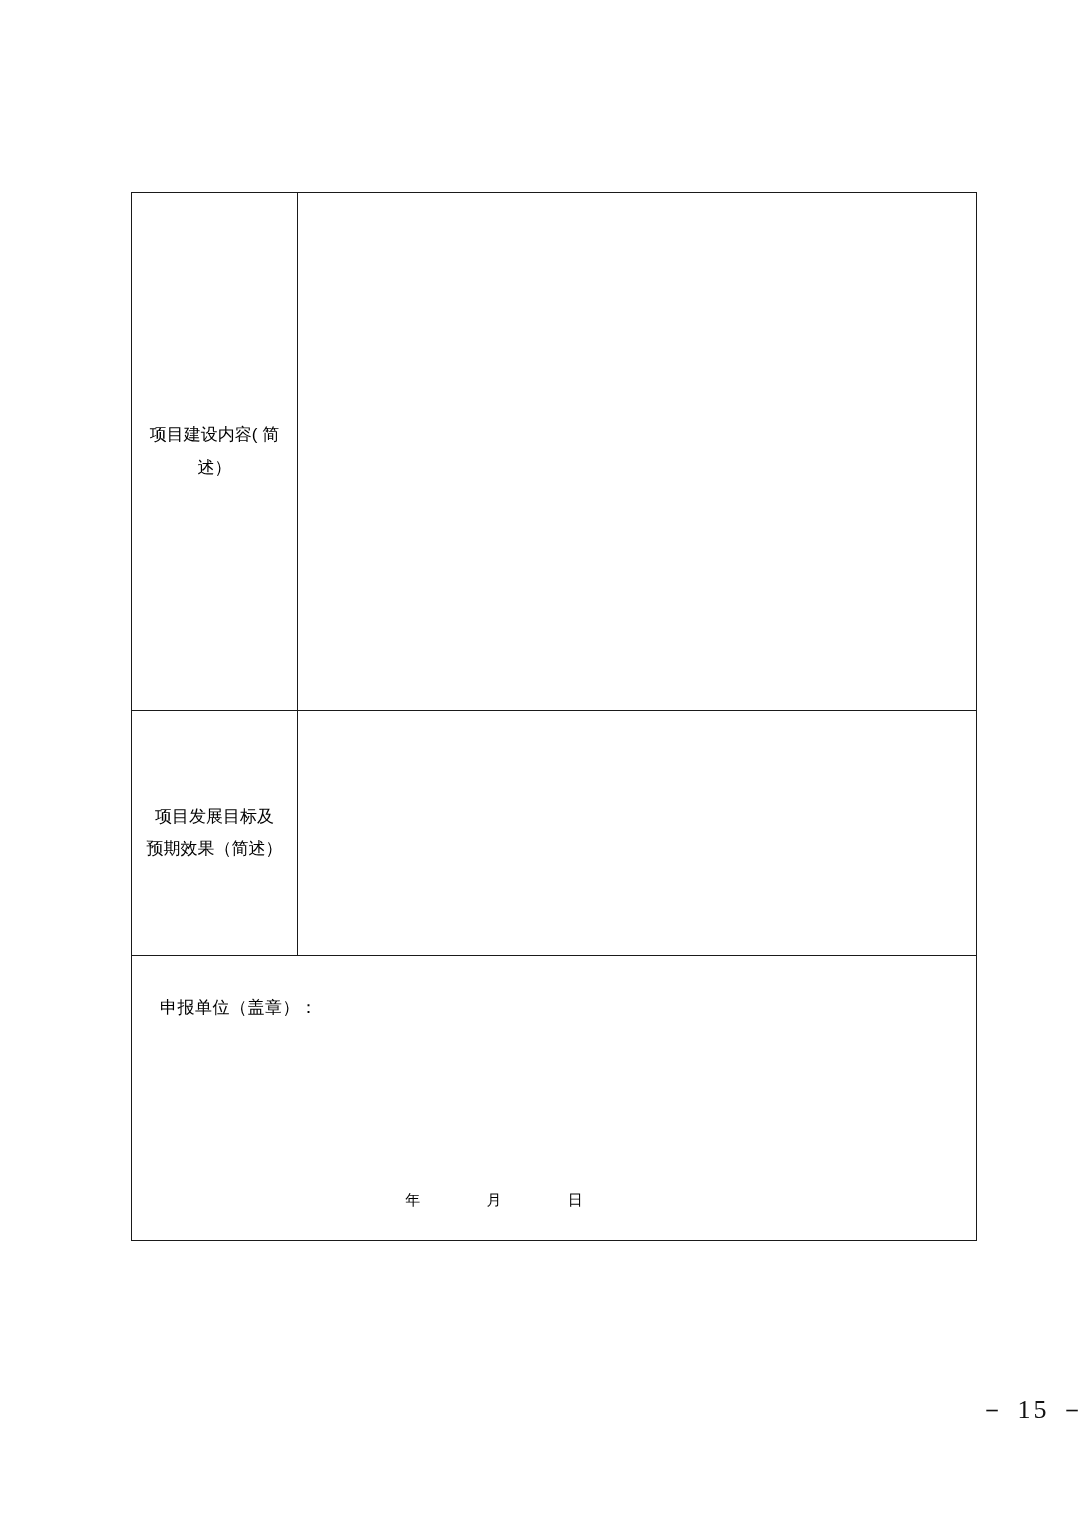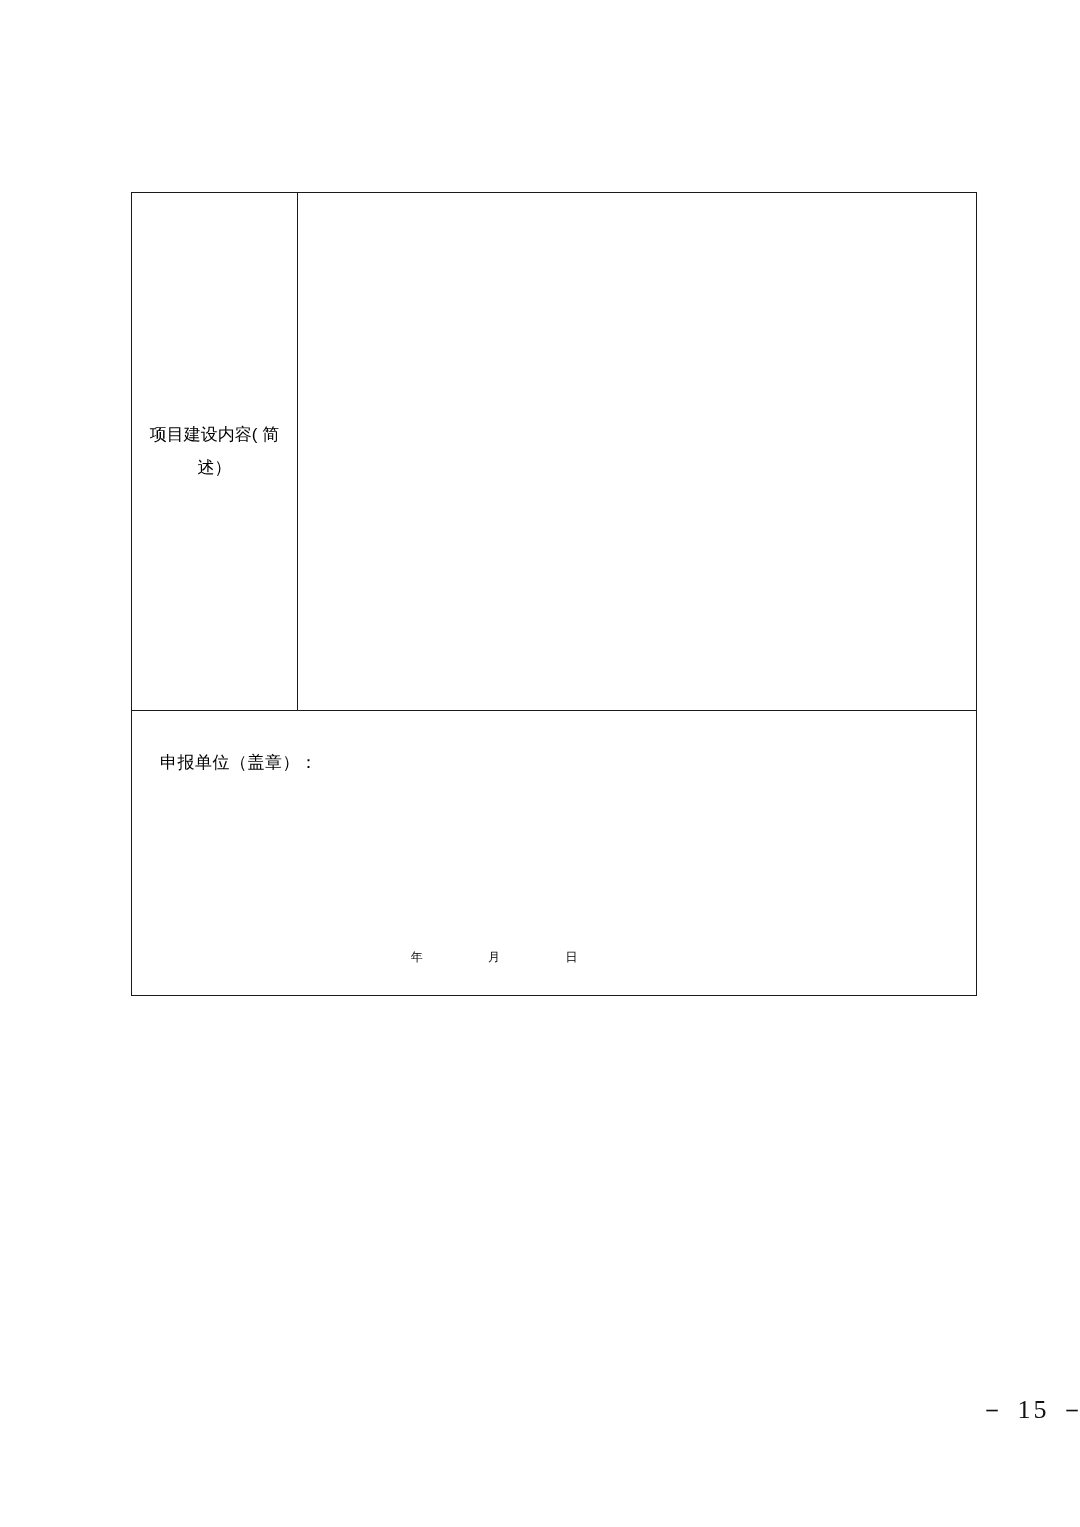--- a/index.html
+++ b/index.html
@@ -80,21 +80,21 @@
     top: 36px;
     font-size: 17px;
     letter-spacing: 0.5px;
   }
   .date-line {
     position: absolute;
     left: 0;
     right: 0;
     bottom: 26px;
     text-align: center;
-    font-size: 12px;
+    font-size: 15px;
     padding-right: 120px;
   }
   .date-line span { display: inline-block; }
   .date-y { margin-right: 62px; }
   .date-m { margin-right: 62px; }
 
   .page-number {
     position: absolute;
     left: 0;
     right: 0;
@@ -132,20 +132,29 @@
       <tr class="row-content">
         <td class="label-cell">
           <span class="two-line-label">
             <span class="l1">项目建设内容( 简</span>
             <span class="l2">述）</span>
           </span>
         </td>
         <td class="blank-cell" colspan="5"></td>
       </tr>
 
+      <tr class="row-goal">
+        <td class="label-cell">
+          <span class="two-line-label">
+            <span class="l1">项目发展目标及</span>
+            <span class="l2">预期效果（简述）</span>
+          </span>
+        </td>
+        <td class="blank-cell" colspan="5"></td>
+      </tr>
 
 
       <tr class="row-seal">
         <td class="seal-cell" colspan="6">
           <span class="seal-text">申报单位（盖章）：</span>
           <span class="date-line">
             <span class="date-y">年</span>
             <span class="date-m">月</span>
             <span class="date-d">日</span>
           </span>

